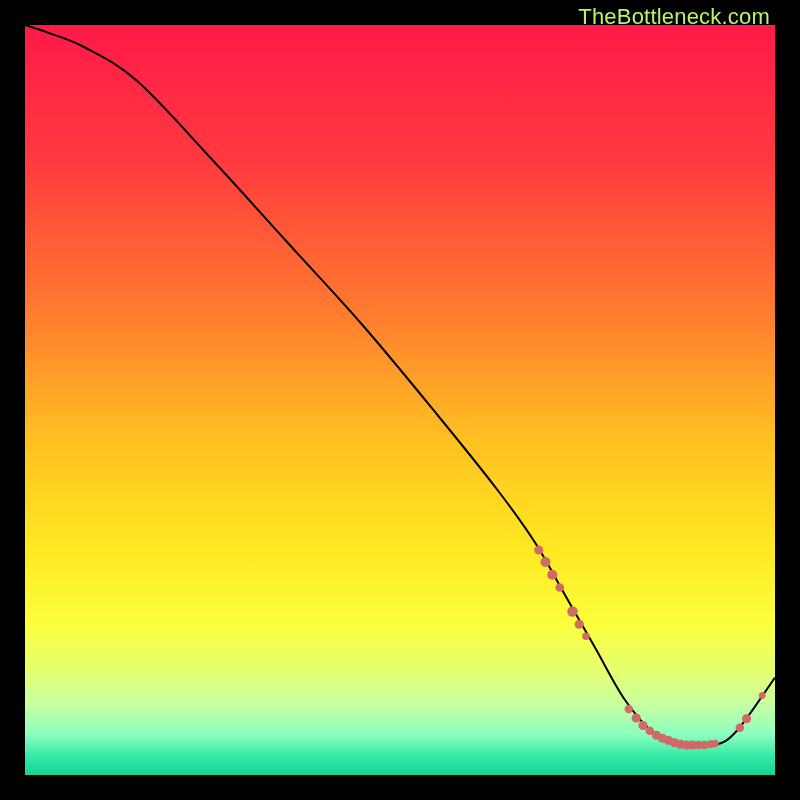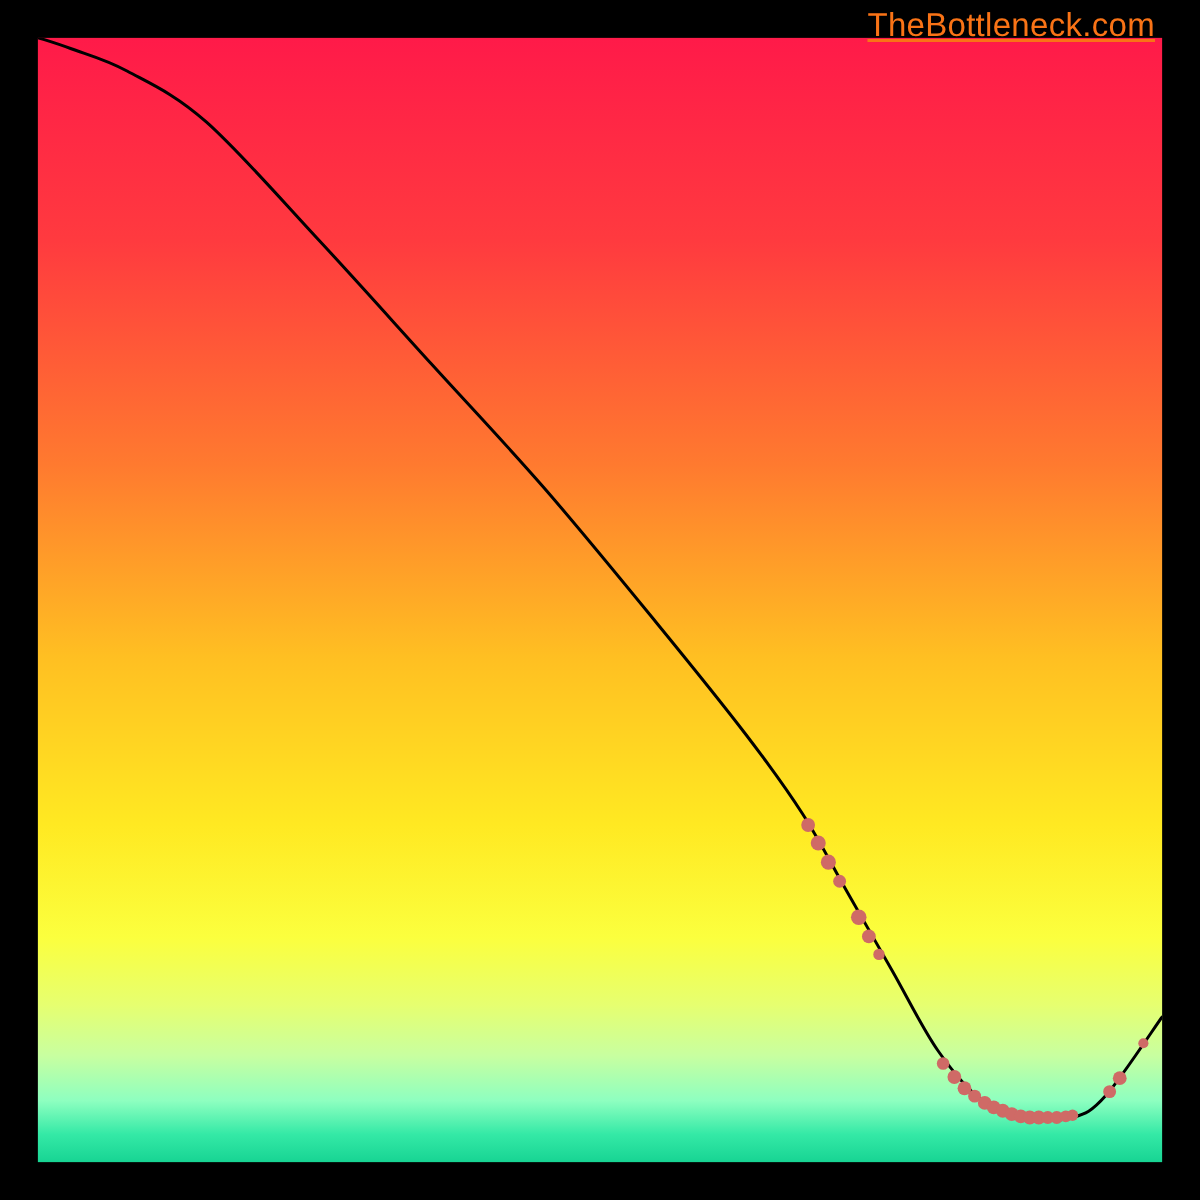--- a/index.html
+++ b/index.html
@@ -25,25 +25,24 @@
     overflow: hidden;
   }
   .gradient {
     position: absolute;
     inset: 0;
   }
   .watermark {
     position: absolute;
     top: 4px;
     right: 30px;
-    color: #f97316;
+    color: #bef264;
     font-size: 22px;
     letter-spacing: 0.2px;
     font-weight: 500;
-    text-decoration: underline;
   }
   svg.curve {
     position: absolute;
     inset: 0;
   }
 </style>
 </head>
 <body>
 
 <div class="frame">

